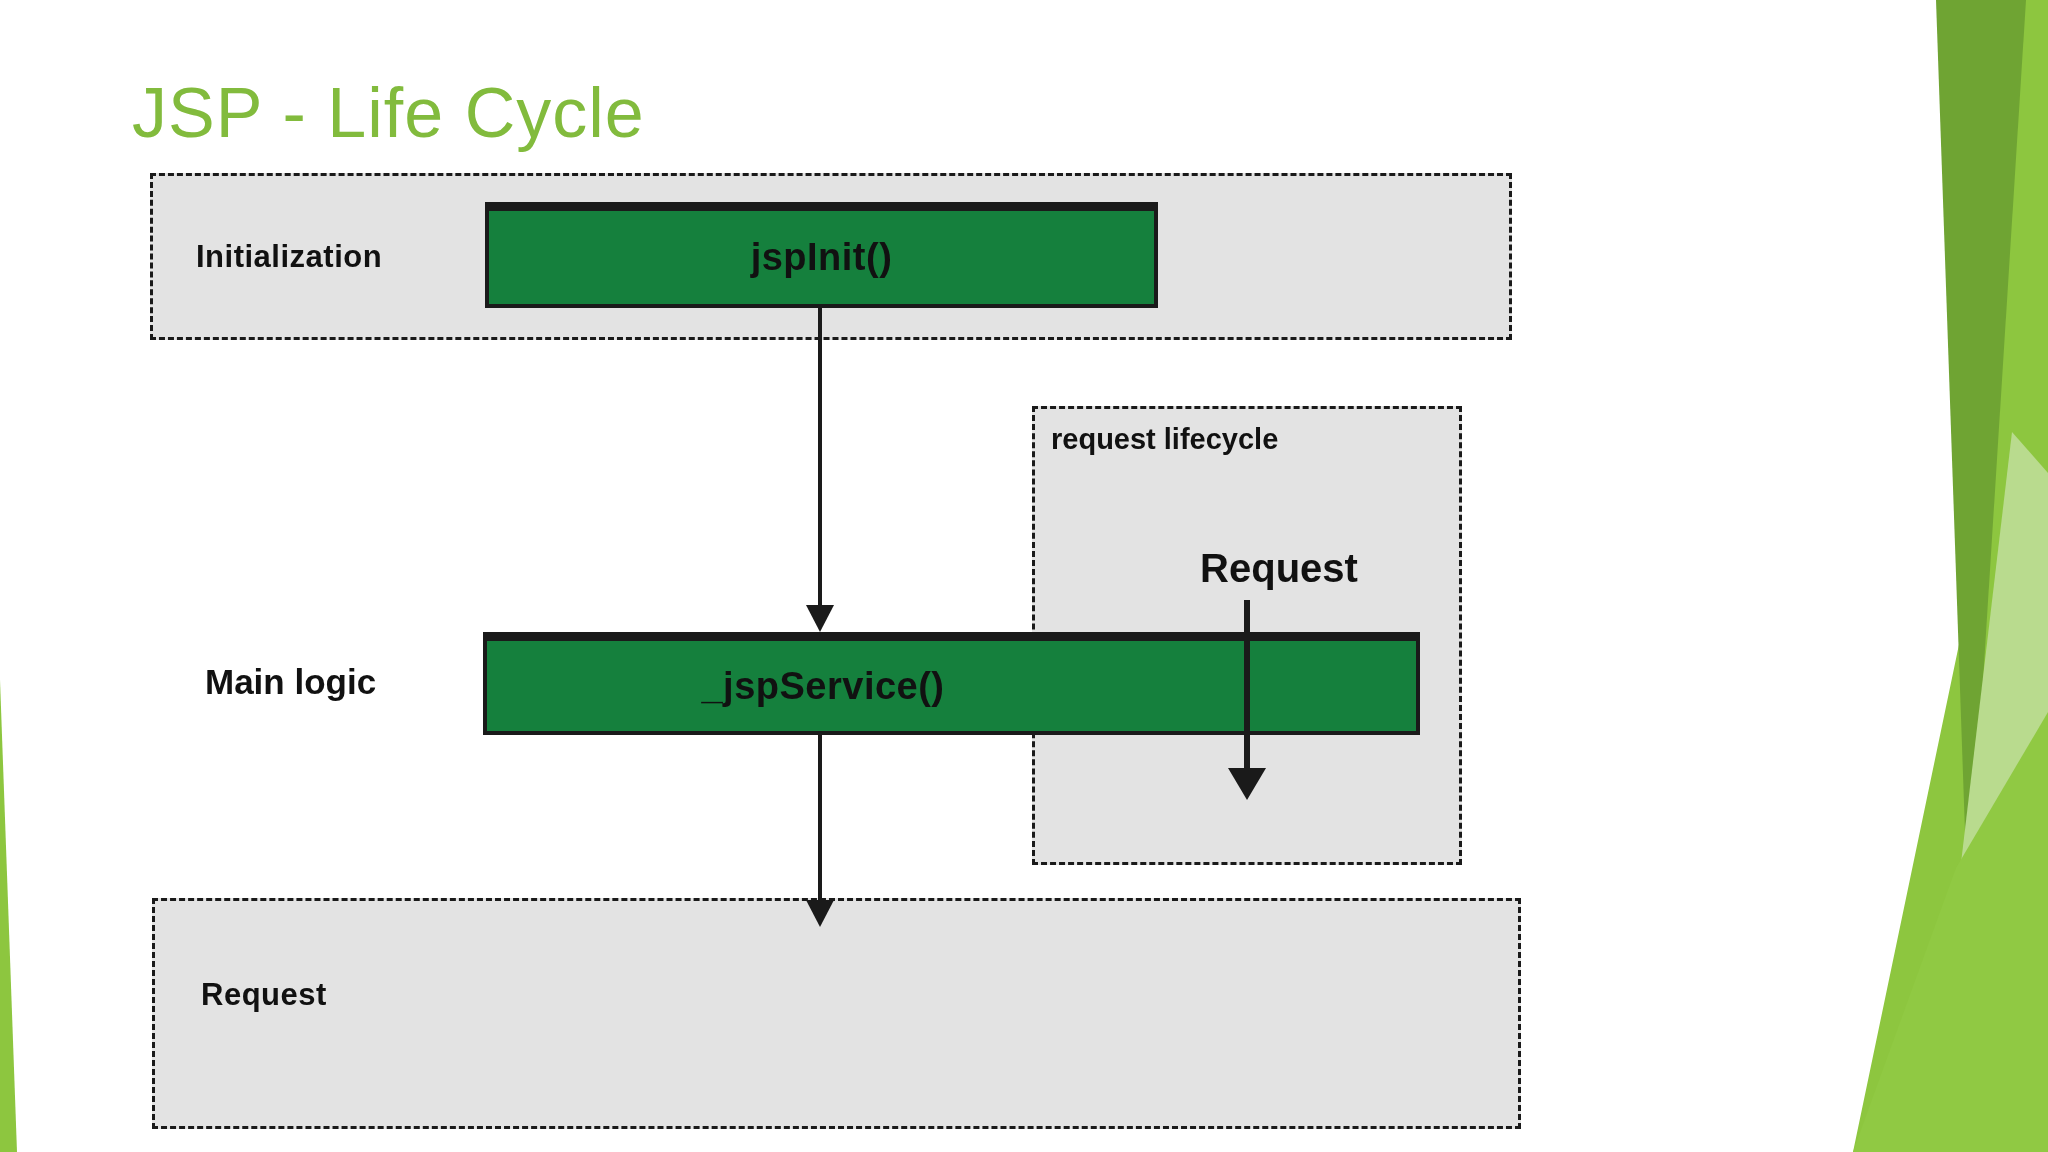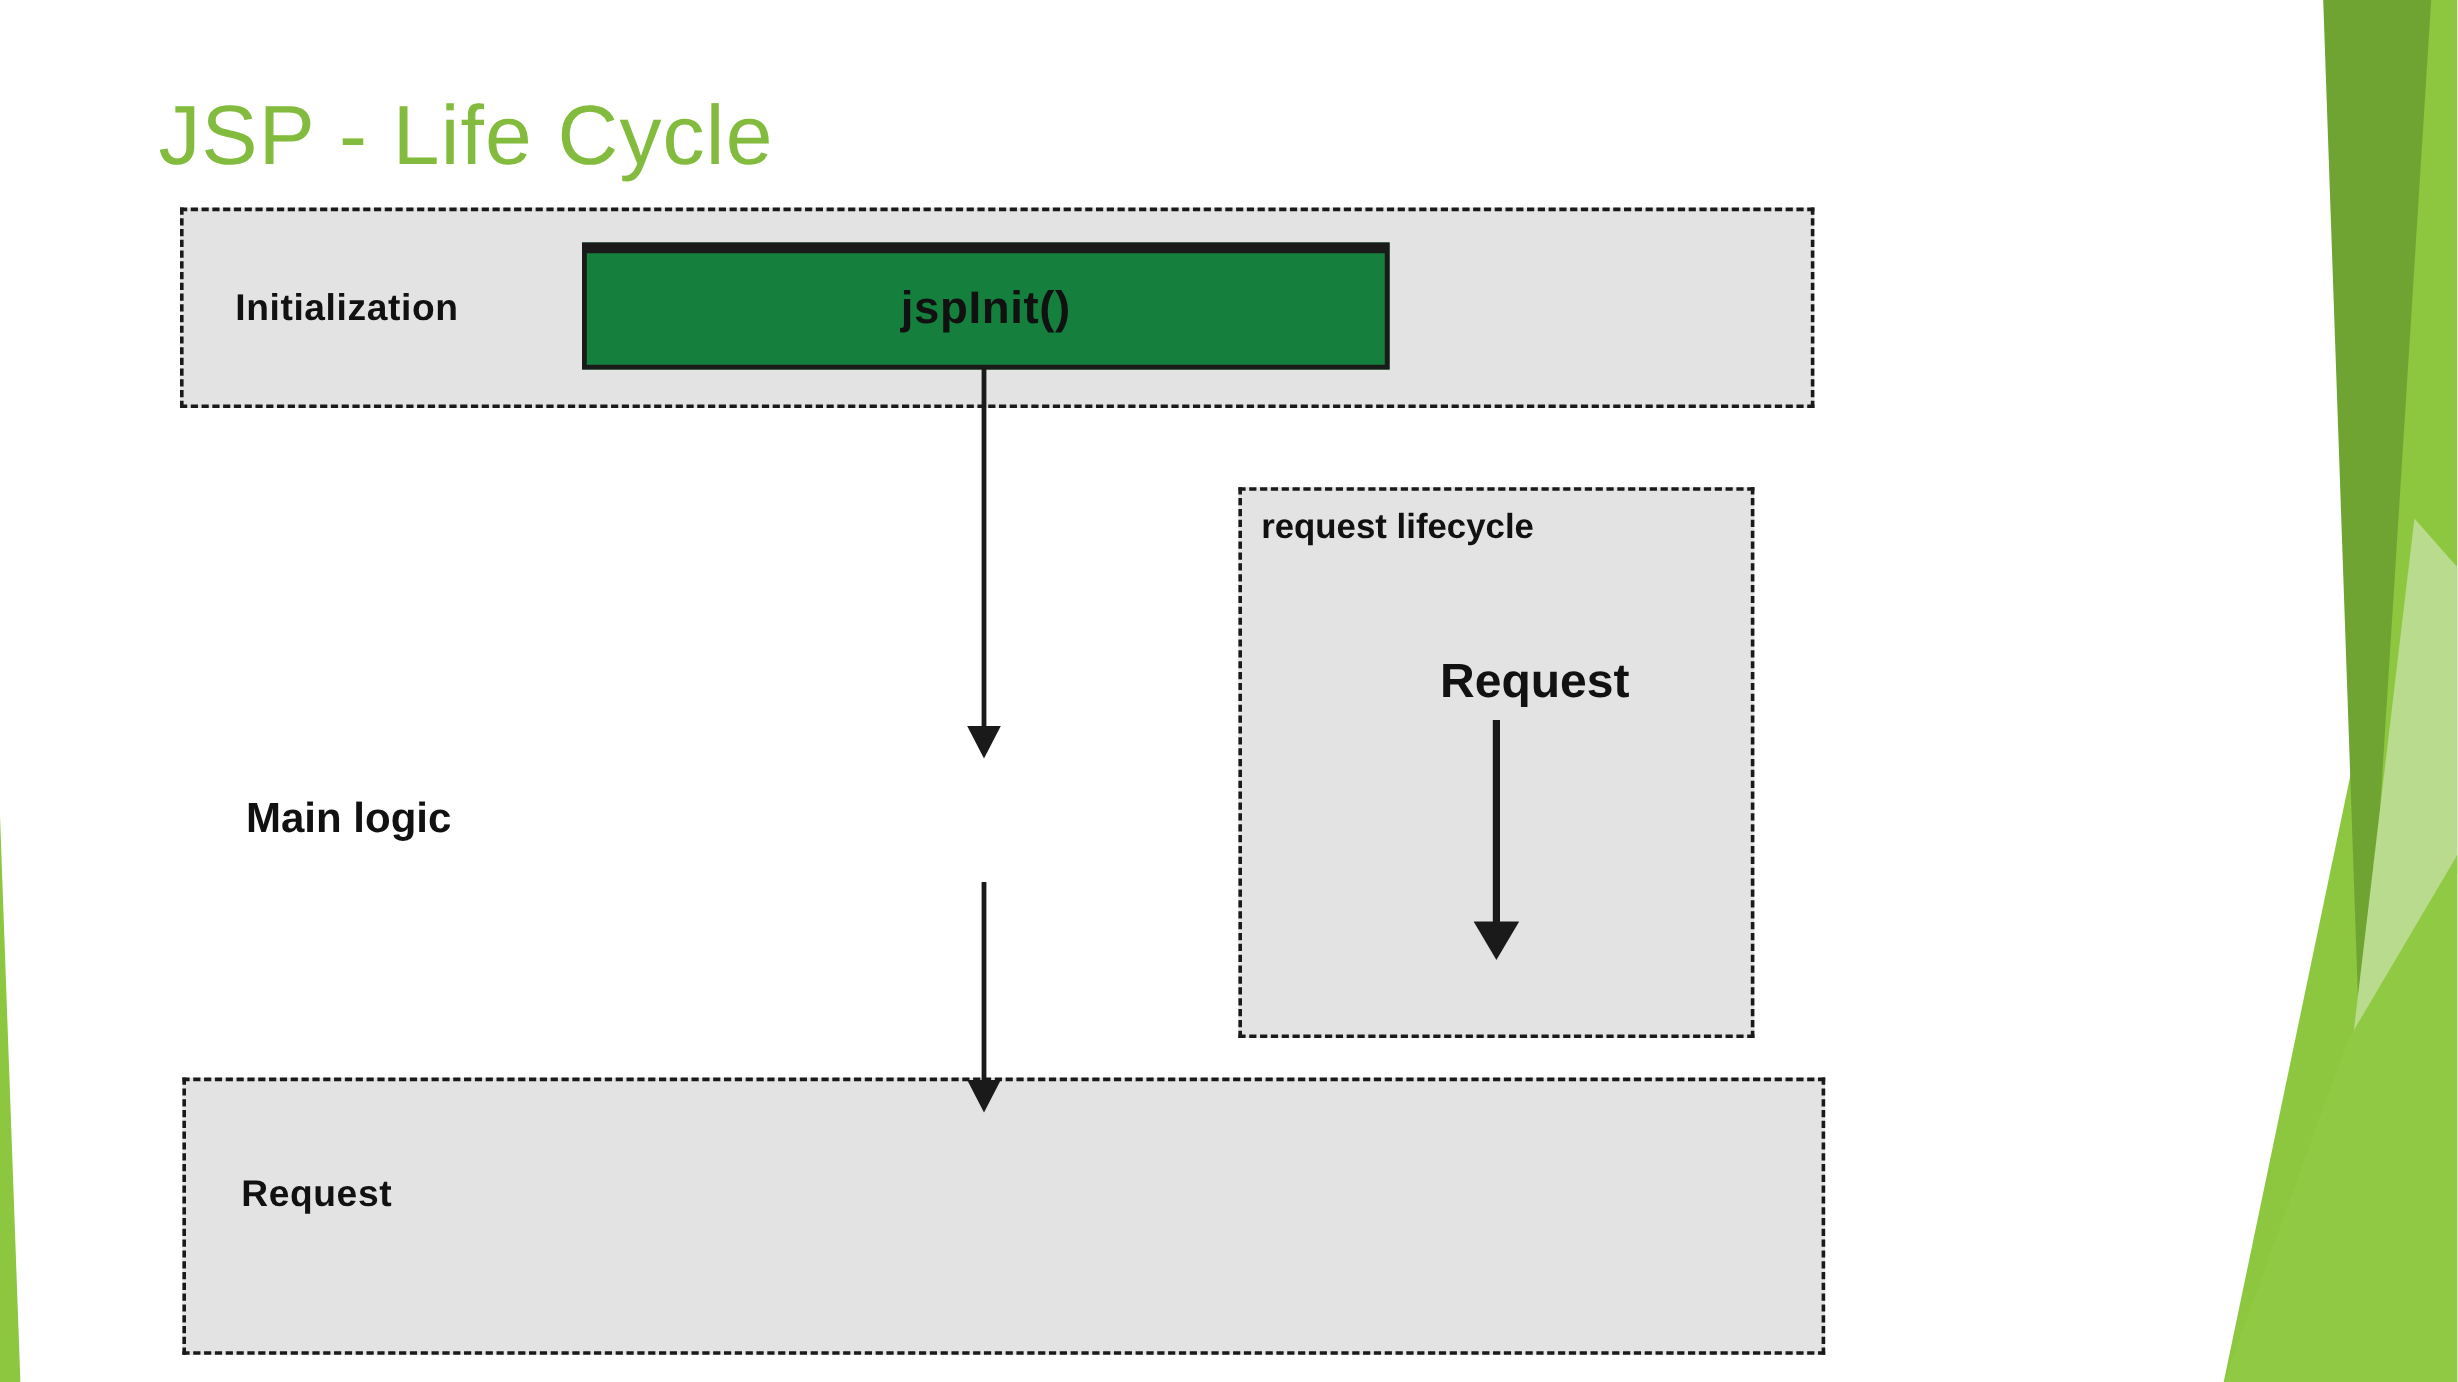--- a/index.html
+++ b/index.html
@@ -114,20 +114,23 @@
   <div class="arrow-head a1-head"></div>
 
   <div class="request-box">
     <span class="rl-label">request lifecycle</span>
   </div>
   <div class="rl-text rl-request">Request</div>
   <div class="arrow-line a2-line"></div>
   <div class="arrow-head a2-head"></div>
 
   <div class="mainlogic-label">Main logic</div>
+  <div class="method-box box-jspservice">
+    <span class="method-inner">_jspService()</span>
+  </div>
 
   <div class="arrow-line a3-line"></div>
   <div class="arrow-head a3-head"></div>
 
   <div class="phase-box phase-shutdown">
     <span class="phase-label">Request</span>
   </div>
 
 </div>
 

